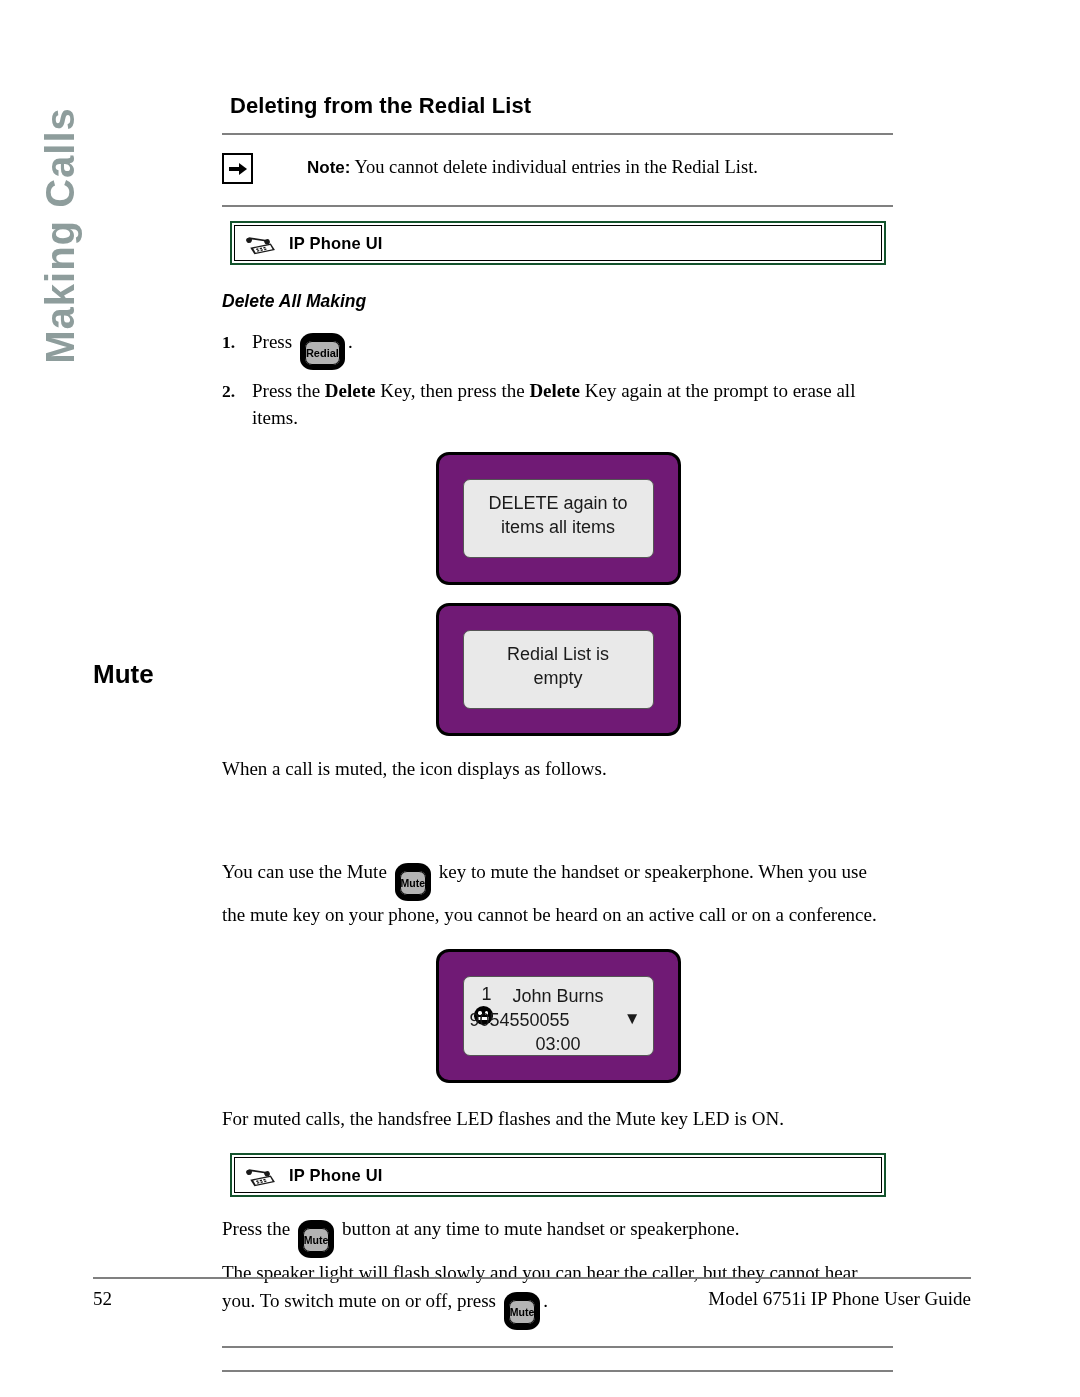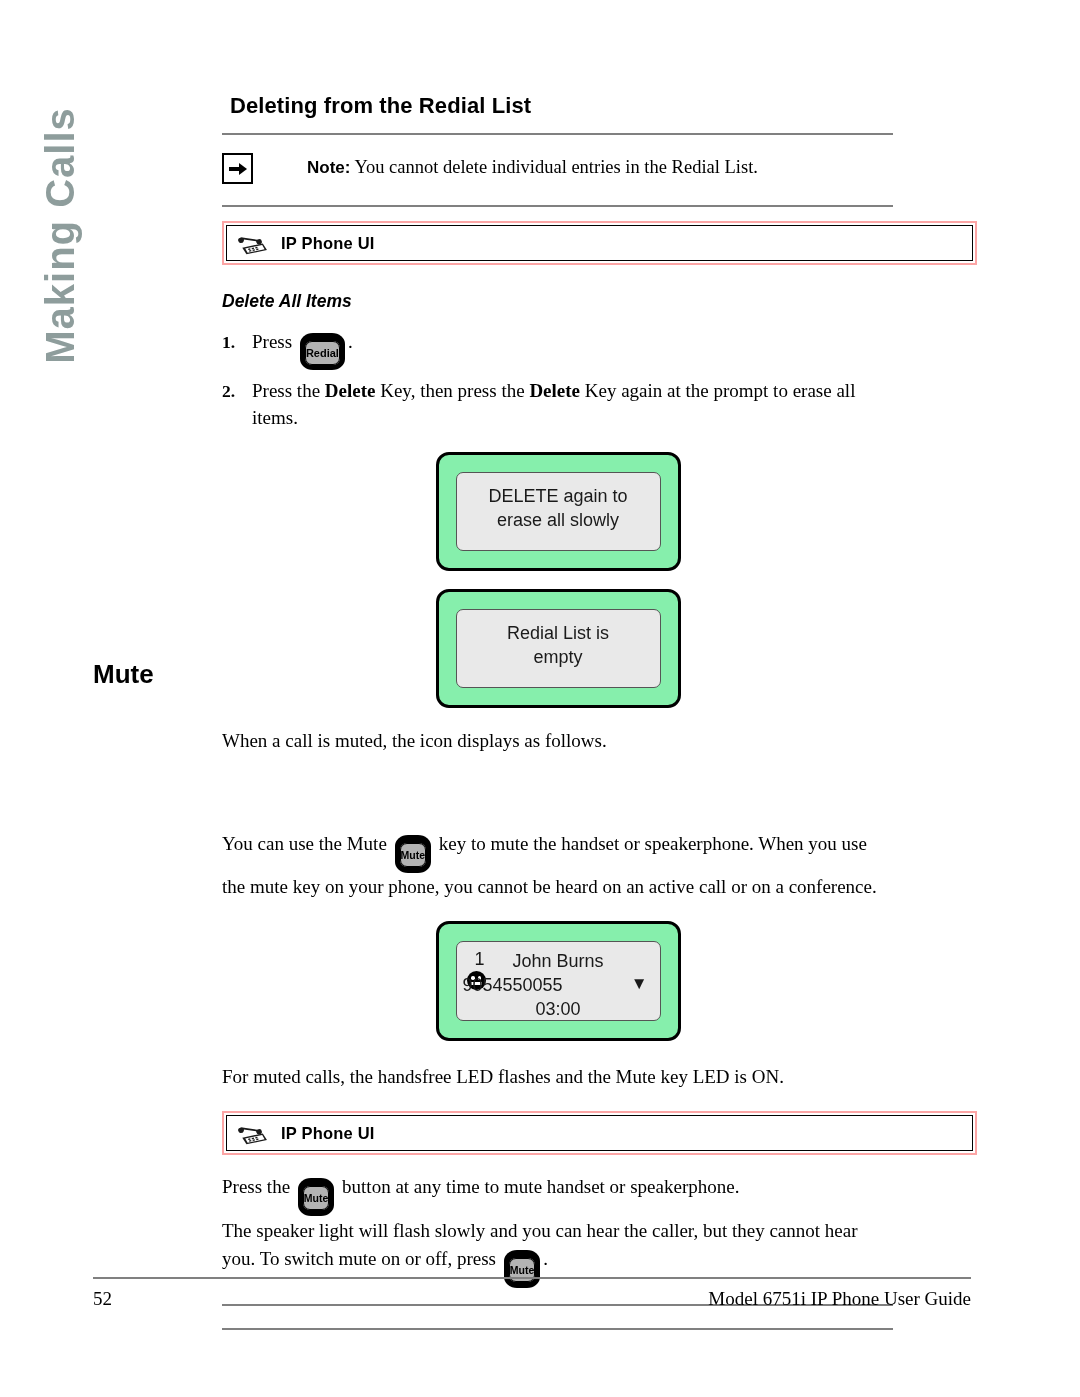--- a/index.html
+++ b/index.html
@@ -116,25 +116,26 @@
     padding-top: 2px;
   }
   .note-label {
     font-family: "Liberation Sans", sans-serif;
     font-weight: bold;
     font-size: 17px;
   }
 
   
   .uibar {
-    width: 755px;
-    box-sizing: border-box;
-    border: 2px solid #fca5a5;
+    width: 656px;
+    box-sizing: border-box;
+    border: 2px solid #14532d;
     padding: 2px;
     background: #ffffff;
+    margin-left: 8px;
   }
   .uibar-inner {
     border: 1.5px solid #000;
     height: 36px;
     display: flex;
     align-items: center;
     padding-left: 9px;
     box-sizing: border-box;
   }
   .phone-icon {
@@ -209,24 +210,24 @@
   }
   .pkey-mute .pkey-inner {
     width: 47px;
     font-size: 10.5px;
     padding: 5px 0 5px 0;
   }
 
   
   .lcd {
     width: 245px;
-    background: #86efac;
+    background: #701a75;
     border: 3.5px solid #000;
     border-radius: 13px;
-    padding: 17px;
+    padding: 24px;
     box-sizing: border-box;
   }
   .lcd-screen {
     background: #e9e9e9;
     border: 1.5px solid #555;
     border-radius: 7px;
     box-sizing: border-box;
     font-family: "Liberation Sans", sans-serif;
     font-size: 18px;
     line-height: 24px;
@@ -369,40 +370,40 @@
           </g>
           <path d="M4 9 C4 6.5 6.5 5.2 8.6 6.1 L25.5 12.4 C27.6 13.2 27.6 15.8 25.4 16.4 L24 16.8 L22.6 13.2 L9.6 8.4 L8 11.6 L5.4 11.2 C4.5 11 4 10.1 4 9 Z" fill="#1a1a1a"></path>
           <ellipse cx="6.3" cy="8.6" rx="3.1" ry="2.9" fill="#1a1a1a"></ellipse>
           <ellipse cx="25.4" cy="14.4" rx="3.1" ry="2.9" fill="#1a1a1a"></ellipse>
         </g>
       </svg>
       <span class="uibar-label">IP Phone UI</span>
     </div>
   </div>
 
-  <h3 class="sub-heading" style="margin-top:26px">Delete All Items</h3>
+  <h3 class="sub-heading" style="margin-top:26px">Delete All Making</h3>
 
   <div class="step" style="margin-top:16px">
     <span class="step-num">1.</span>
     <span class="step-text"><span>Press</span>
       <span class="pkey pkey-redial">
         <span class="pkey-inner">Redial</span>
       </span><span>.</span></span>
   </div>
 
   <div class="step" style="margin-top:7px">
     <span class="step-num">2.</span>
     <span class="step-text"><span>Press the </span><b>Delete</b><span> Key, then press the </span><b>Delete</b><span> Key again at the prompt to erase all items.</span></span>
   </div>
 
   <div class="centerbox" style="margin-top:21px">
     <div class="lcd">
       <div class="lcd-screen lcd-msg">
         <div>DELETE again to</div>
-        <div>erase all slowly</div>
+        <div>items all items</div>
       </div>
     </div>
   </div>
 
   <div class="centerbox" style="margin-top:18px">
     <div class="lcd">
       <div class="lcd-screen lcd-msg">
         <div>Redial List is</div>
         <div>empty</div>
       </div>

